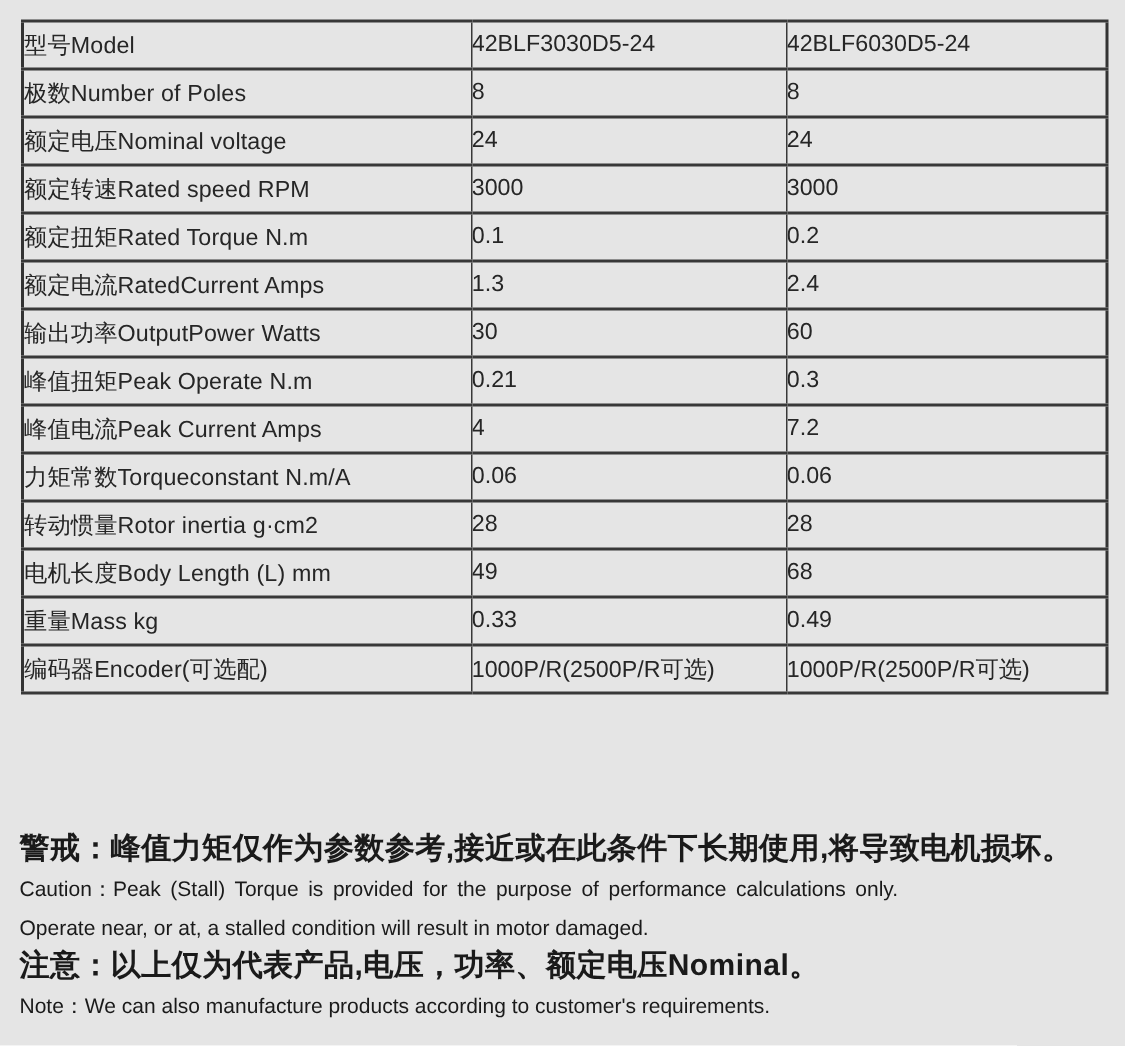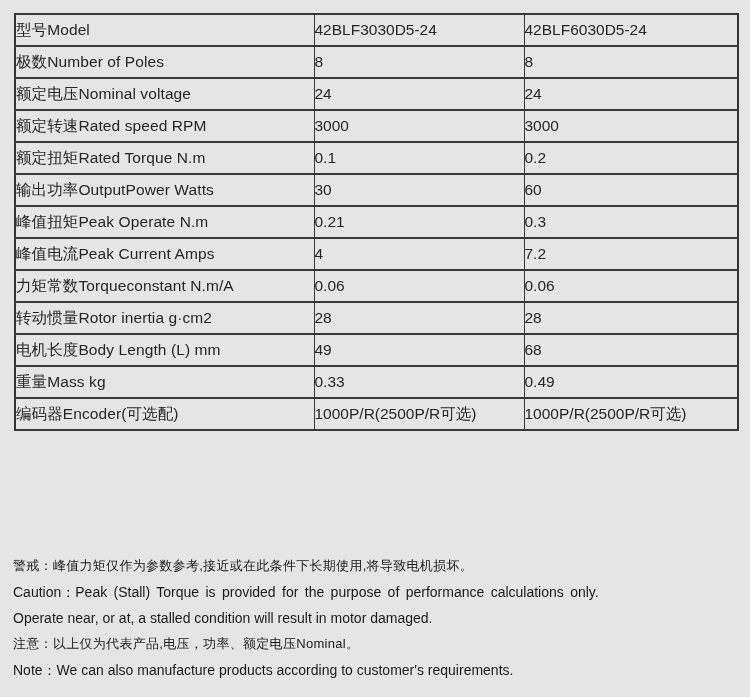--- a/index.html
+++ b/index.html
@@ -55,22 +55,22 @@
     position: absolute;
     left: 13px;
     top: 553px;
     width: 726px;
   }
   .notes p {
     margin: 0;
     padding: 0;
   }
   .note-zh {
-    font-size: 13px;
-    font-weight: 400;
+    font-size: 20px;
+    font-weight: 700;
     color: #1a1a1a;
     line-height: 26px;
     letter-spacing: 0.3px;
   }
   .note-en {
     font-size: 14px;
     font-weight: 400;
     color: #1a1a1a;
     line-height: 26px;
   }
@@ -107,20 +107,25 @@
         </tr>
         <tr>
           <td class="label-cell">额定转速Rated speed RPM</td>
           <td class="value-cell">3000</td>
           <td class="value-cell">3000</td>
         </tr>
         <tr>
           <td class="label-cell">额定扭矩Rated Torque N.m</td>
           <td class="value-cell">0.1</td>
           <td class="value-cell">0.2</td>
+        </tr>
+        <tr>
+          <td class="label-cell">额定电流RatedCurrent Amps</td>
+          <td class="value-cell">1.3</td>
+          <td class="value-cell">2.4</td>
         </tr>
         <tr>
           <td class="label-cell">输出功率OutputPower Watts</td>
           <td class="value-cell">30</td>
           <td class="value-cell">60</td>
         </tr>
         <tr>
           <td class="label-cell">峰值扭矩Peak Operate N.m</td>
           <td class="value-cell">0.21</td>
           <td class="value-cell">0.3</td>

